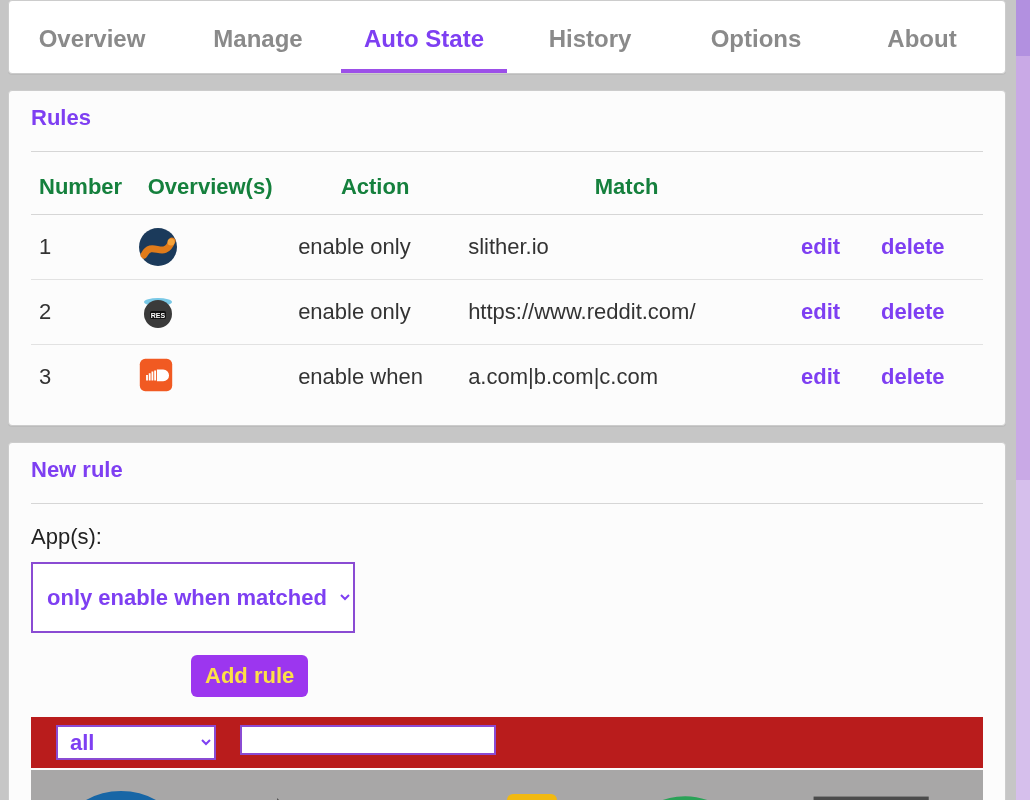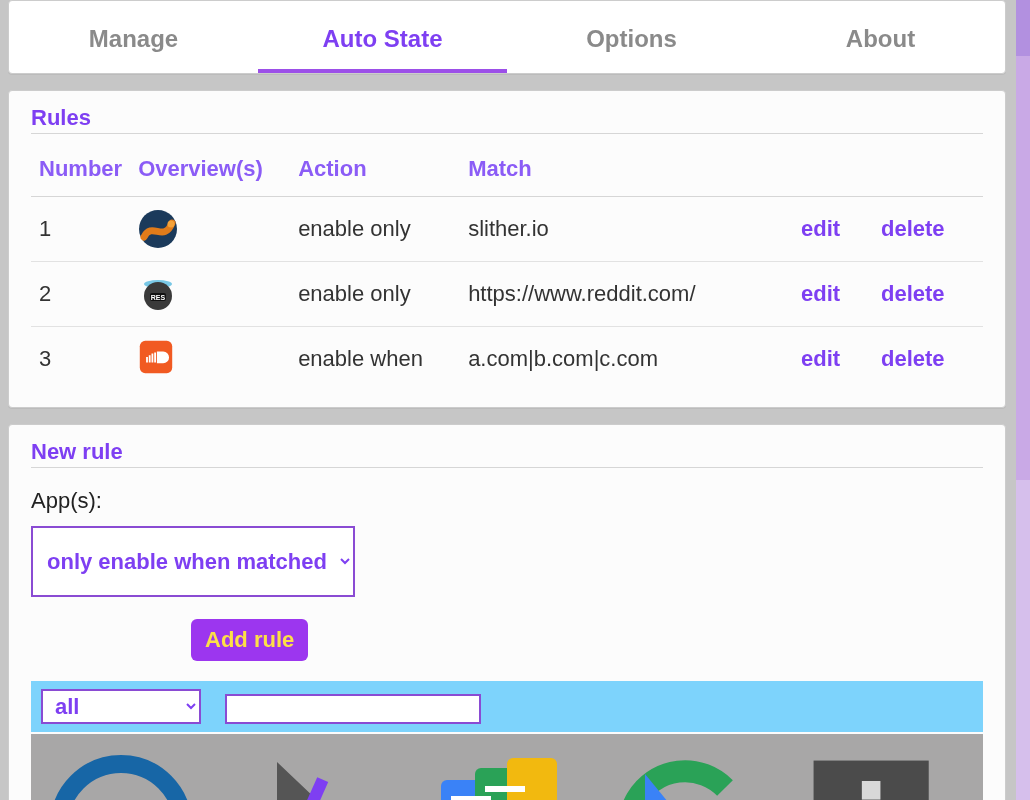--- a/index.html
+++ b/index.html
@@ -62,35 +62,35 @@
     border:1px solid #ccc;
     border-radius:4px;
     margin-top:16px;
     padding:14px 22px 16px 22px;
     box-shadow:0 1px 0 rgba(0,0,0,.05);
   }
   .card-title {
     color:#7e3ff2;
     font-size:22px;
     font-weight:600;
-    padding-bottom:2px;
+    padding-bottom:20px;
     border-bottom:1px solid #d6d6d6;
     margin:0 0 14px 0;
   }
 
   
   table.rules {
     width:100%;
     border-collapse:collapse;
     font-size:22px;
   }
   table.rules th {
-    text-align:left;
-    font-weight:700;
-    color:#8b5cf6;
+    text-align:center;
+    font-weight:700;
+    color:#15803d;
     padding:8px 8px 14px 8px;
     border-bottom:1px solid #d6d6d6;
   }
   table.rules td {
     padding:12px 8px;
     color:#333;
     border-bottom:1px solid #e2e2e2;
     vertical-align:middle;
   }
   table.rules tr:last-child td { border-bottom:none; }
@@ -139,26 +139,26 @@
     font-size:22px;
     font-weight:700;
     padding:8px 14px;
     margin-top:10px;
     cursor:pointer;
     font-family:inherit;
   }
 
   
   .filter-bar {
-    background:#7dd3fc;
+    background:#b91c1c;
     margin-top:14px;
-    padding:8px 10px;
+    padding:8px 25px;
     display:flex;
     gap:24px;
-    align-items:flex-end;
+    align-items:flex-start;
   }
   .filter-select {
     border:2px solid #8a4bd3;
     color:#7e3ff2;
     background:#fff;
     font-size:22px;
     font-weight:700;
     width:160px;
     padding:2px 8px;
     cursor:pointer;
@@ -181,22 +181,24 @@
     display:flex; align-items:center; justify-content:center;
   }
 
 </style>
 </head>
 <body>
 
 <div class="wrapper">
 
   <div class="tab-card">
+    <div class="tab">Overview</div>
     <div class="tab">Manage</div>
     <div class="tab active">Auto State</div>
+    <div class="tab">History</div>
     <div class="tab">Options</div>
     <div class="tab">About</div>
   </div>
 
   <div class="card">
     <div class="card-title">Rules</div>
     <table class="rules">
       <thead>
         <tr>
           <th class="col-num">Number</th>

